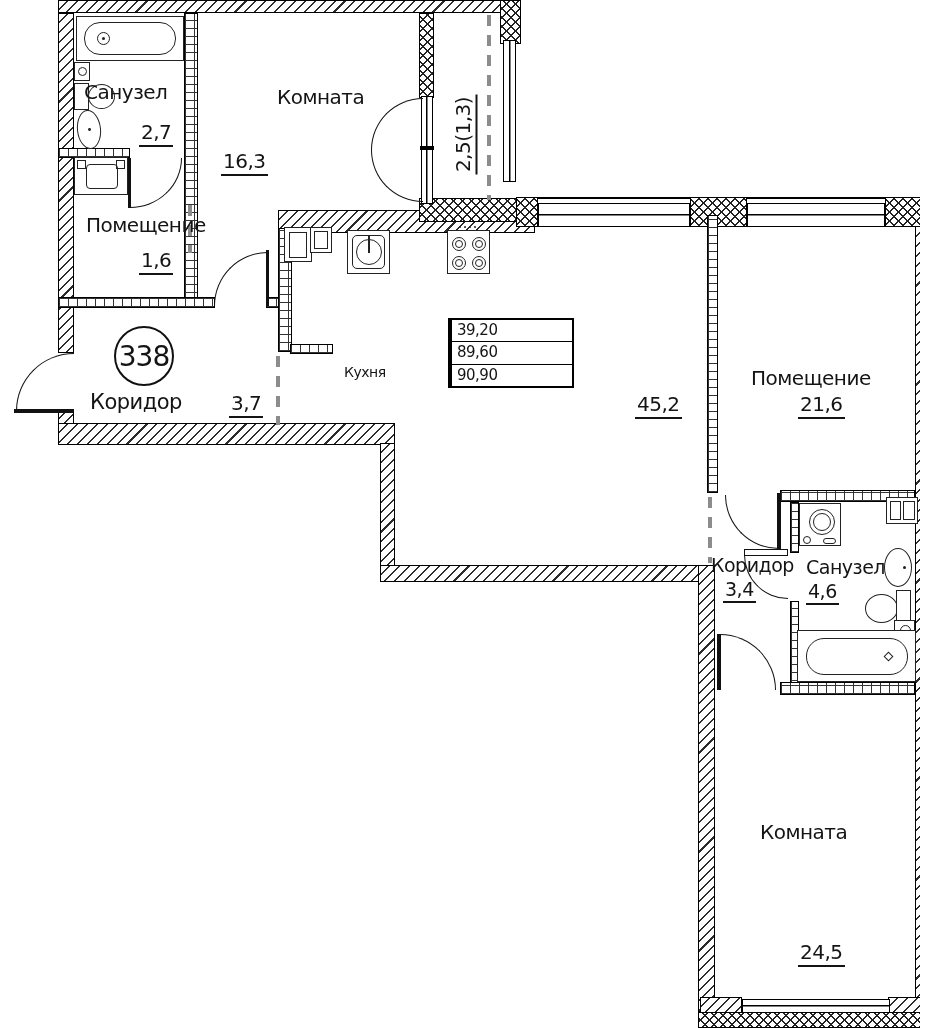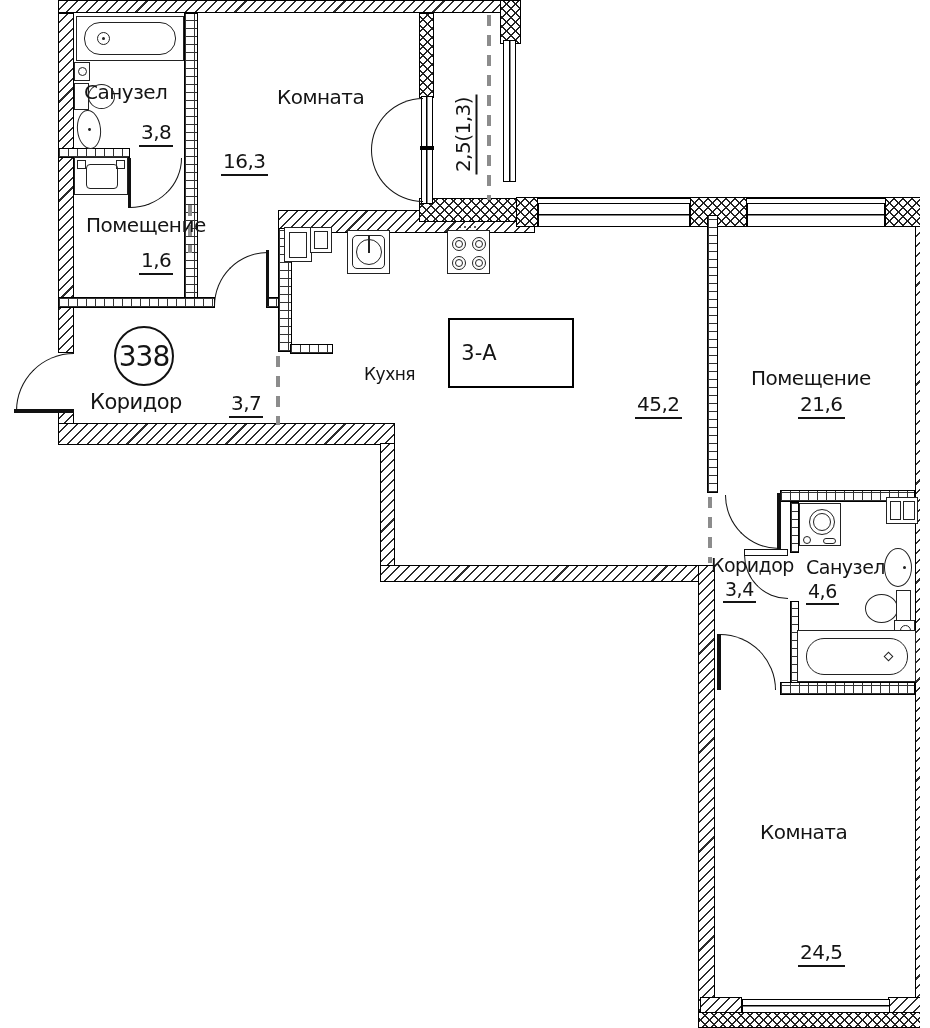--- a/index.html
+++ b/index.html
@@ -179,43 +179,45 @@
   <span class="abs fix" style="left:896px;top:590px;width:15px;height:38px"></span>
   <span class="abs fix" style="left:894px;top:620px;width:21px;height:20px">
     <i class="abs circle" style="left:5px;top:4px;width:11px;height:11px;border:1.2px solid #222"></i>
   </span>
   <span class="abs fix" style="left:797px;top:630px;width:119px;height:52px">
     <i class="abs" style="left:8px;top:7px;width:102px;height:37px;border:1.3px solid #222;border-radius:18px"></i>
     <i class="abs" style="left:87px;top:22px;width:7px;height:7px;border:1.2px solid #222;transform:rotate(45deg)"></i>
   </span>
 
   <div class="lbl" style="left:84px;top:80px"><span>Санузел</span></div>
-  <div class="lbl" style="left:139px;top:120px"><span class="area">3,8</span></div>
+  <div class="lbl" style="left:139px;top:120px"><span class="area">2,7</span></div>
 
   <div class="lbl" style="left:277px;top:85px"><span>Комната</span></div>
   <div class="lbl" style="left:221px;top:149px"><span class="area">16,3</span></div>
 
   <div class="lbl" style="left:424px;top:121px;width:80px;text-align:center;transform:rotate(-90deg)"><span class="area">2,5(1,3)</span></div>
 
   <div class="lbl" style="left:86px;top:213px"><span>Помещение</span></div>
   <div class="lbl" style="left:139px;top:248px"><span class="area">1,6</span></div>
 
   <div class="badge" style="left:114px;top:326px;width:56px;height:56px">
       <span>338</span>
     </div>
   <div class="lbl" style="left:90px;top:390px;font-size:21px"><span>Коридор</span></div>
   <div class="lbl" style="left:229px;top:391px"><span class="area">3,7</span></div>
 
-  <div class="lbl" style="left:364px;top:364px;font-size:17px"><span>Кухня</span></div>
+  <div class="lbl" style="left:344px;top:364px;font-size:14px"><span>Кухня</span></div>
   <div class="lbl" style="left:635px;top:392px"><span class="area">45,2</span></div>
 
   <div class="tbl" style="left:448px;top:318px;width:122px;height:66px">
-    <div class="tleft">
-        <span>3-А</span>
-      </div>
+    <div class="tright">
+      <div class="trow">39,20</div>
+      <div class="trow">89,60</div>
+      <div class="trow">90,90</div>
+    </div>
   </div>
 
   <div class="lbl" style="left:751px;top:366px"><span>Помещение</span></div>
   <div class="lbl" style="left:798px;top:392px"><span class="area">21,6</span></div>
 
   <div class="lbl" style="left:711px;top:554px;font-size:19px"><span>Коридор</span></div>
   <div class="lbl" style="left:723px;top:578px;font-size:19px"><span class="area">3,4</span></div>
 
   <div class="lbl" style="left:806px;top:556px;font-size:19px"><span>Санузел</span></div>
   <div class="lbl" style="left:806px;top:580px;font-size:19px"><span class="area">4,6</span></div>

